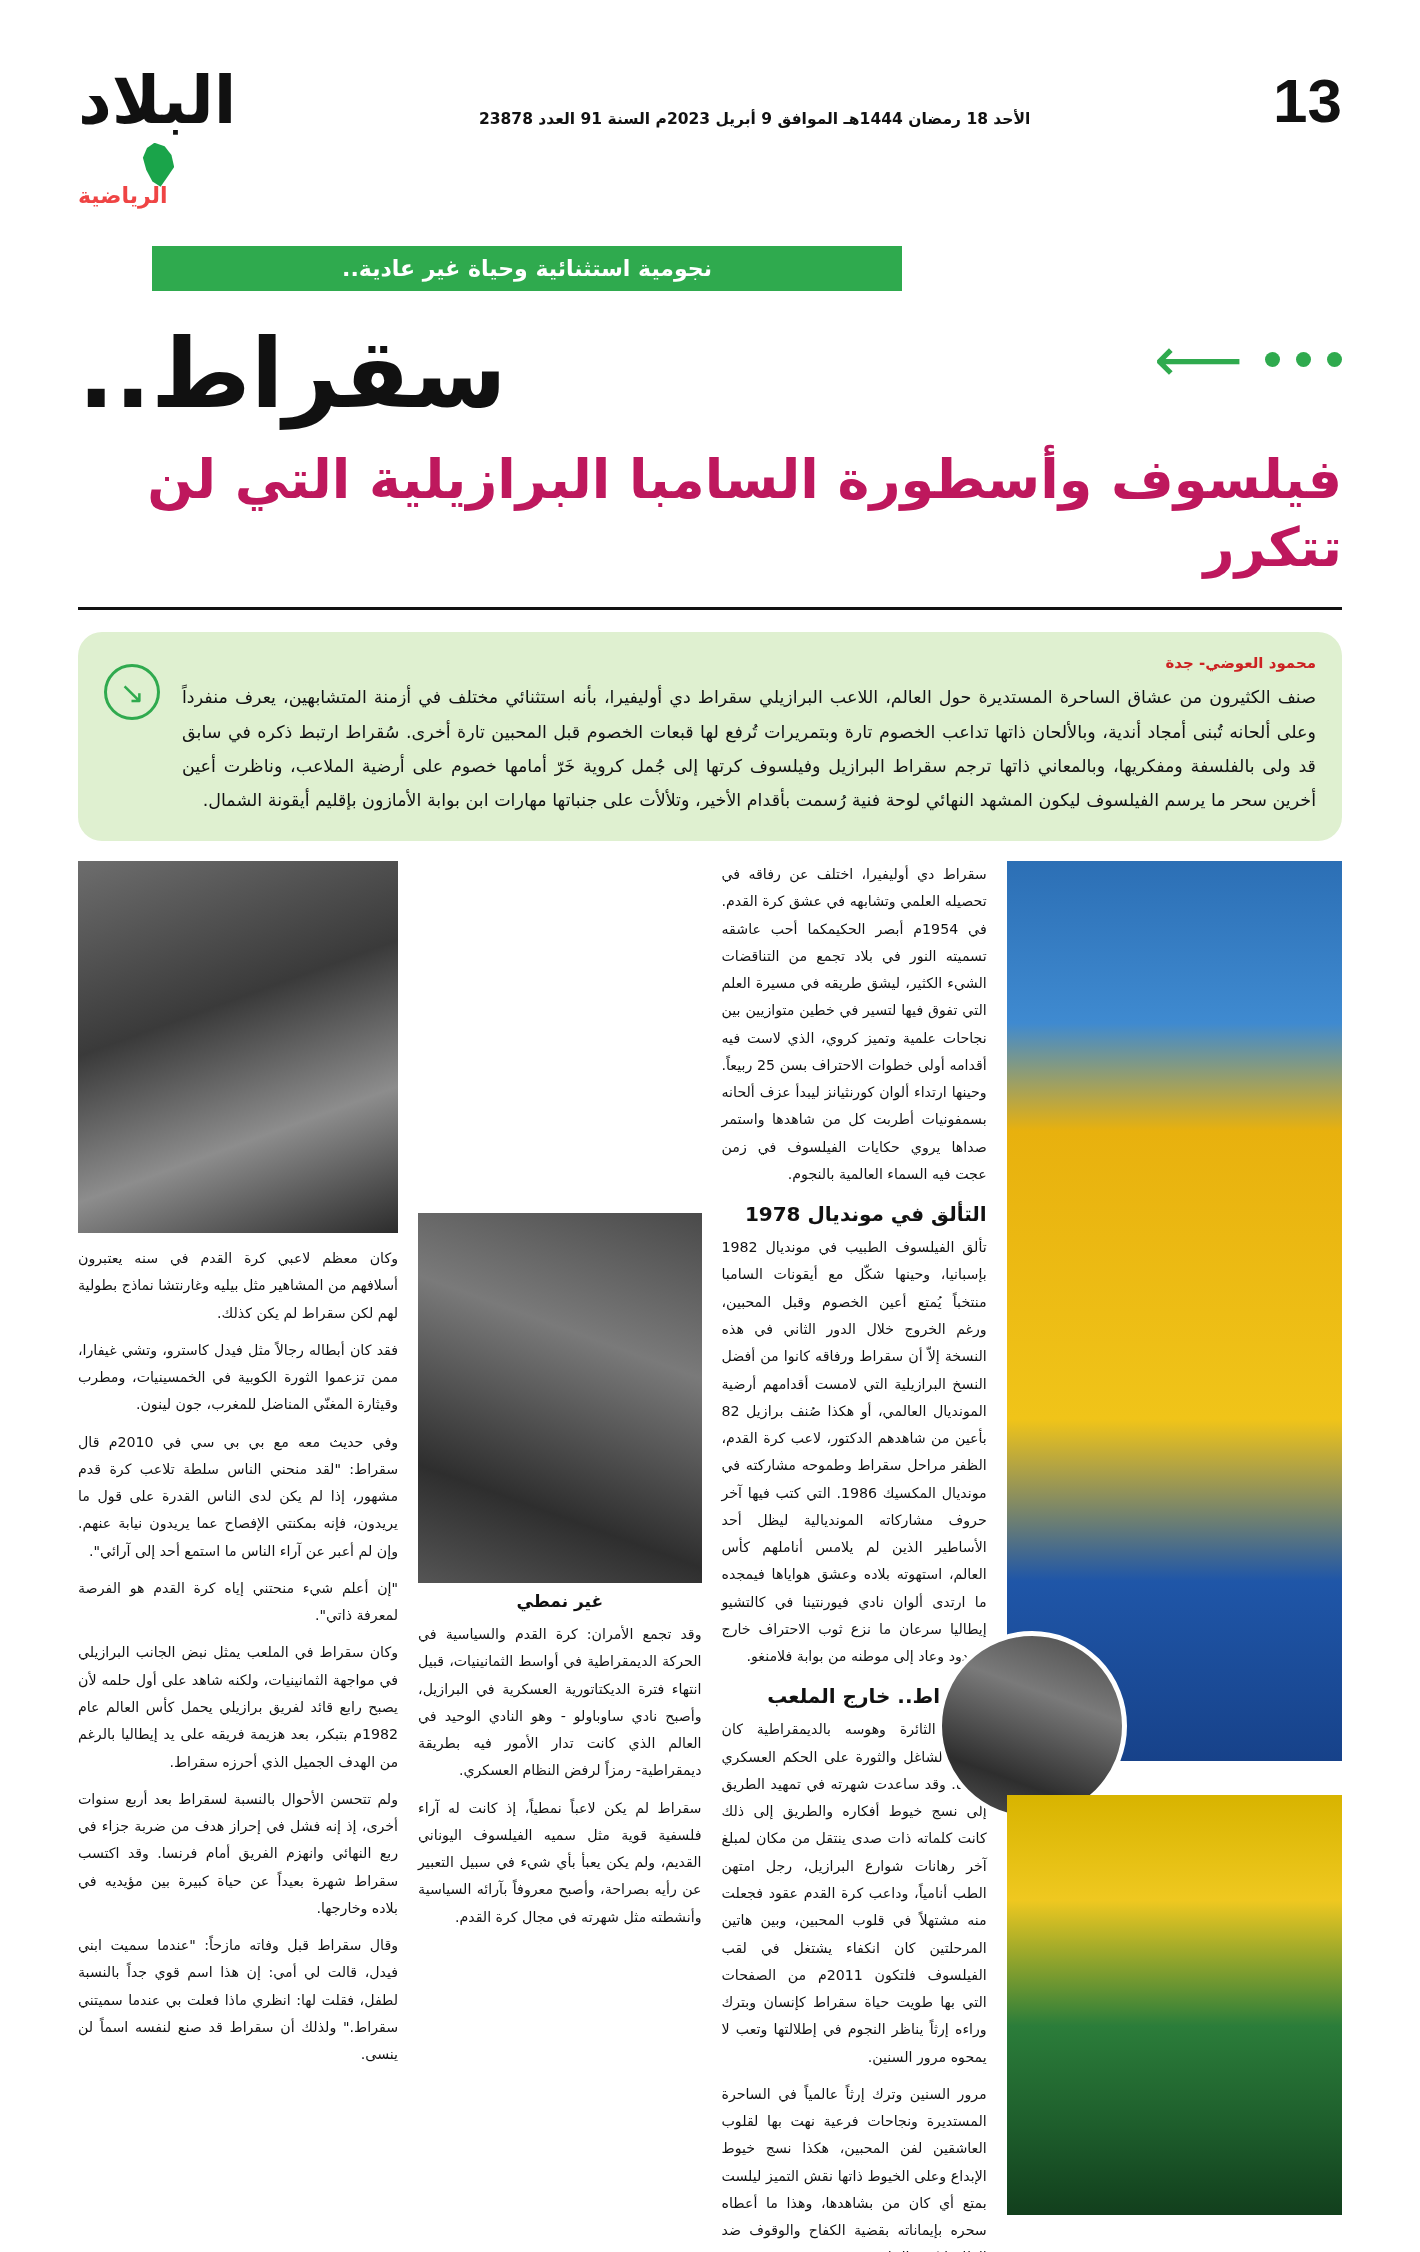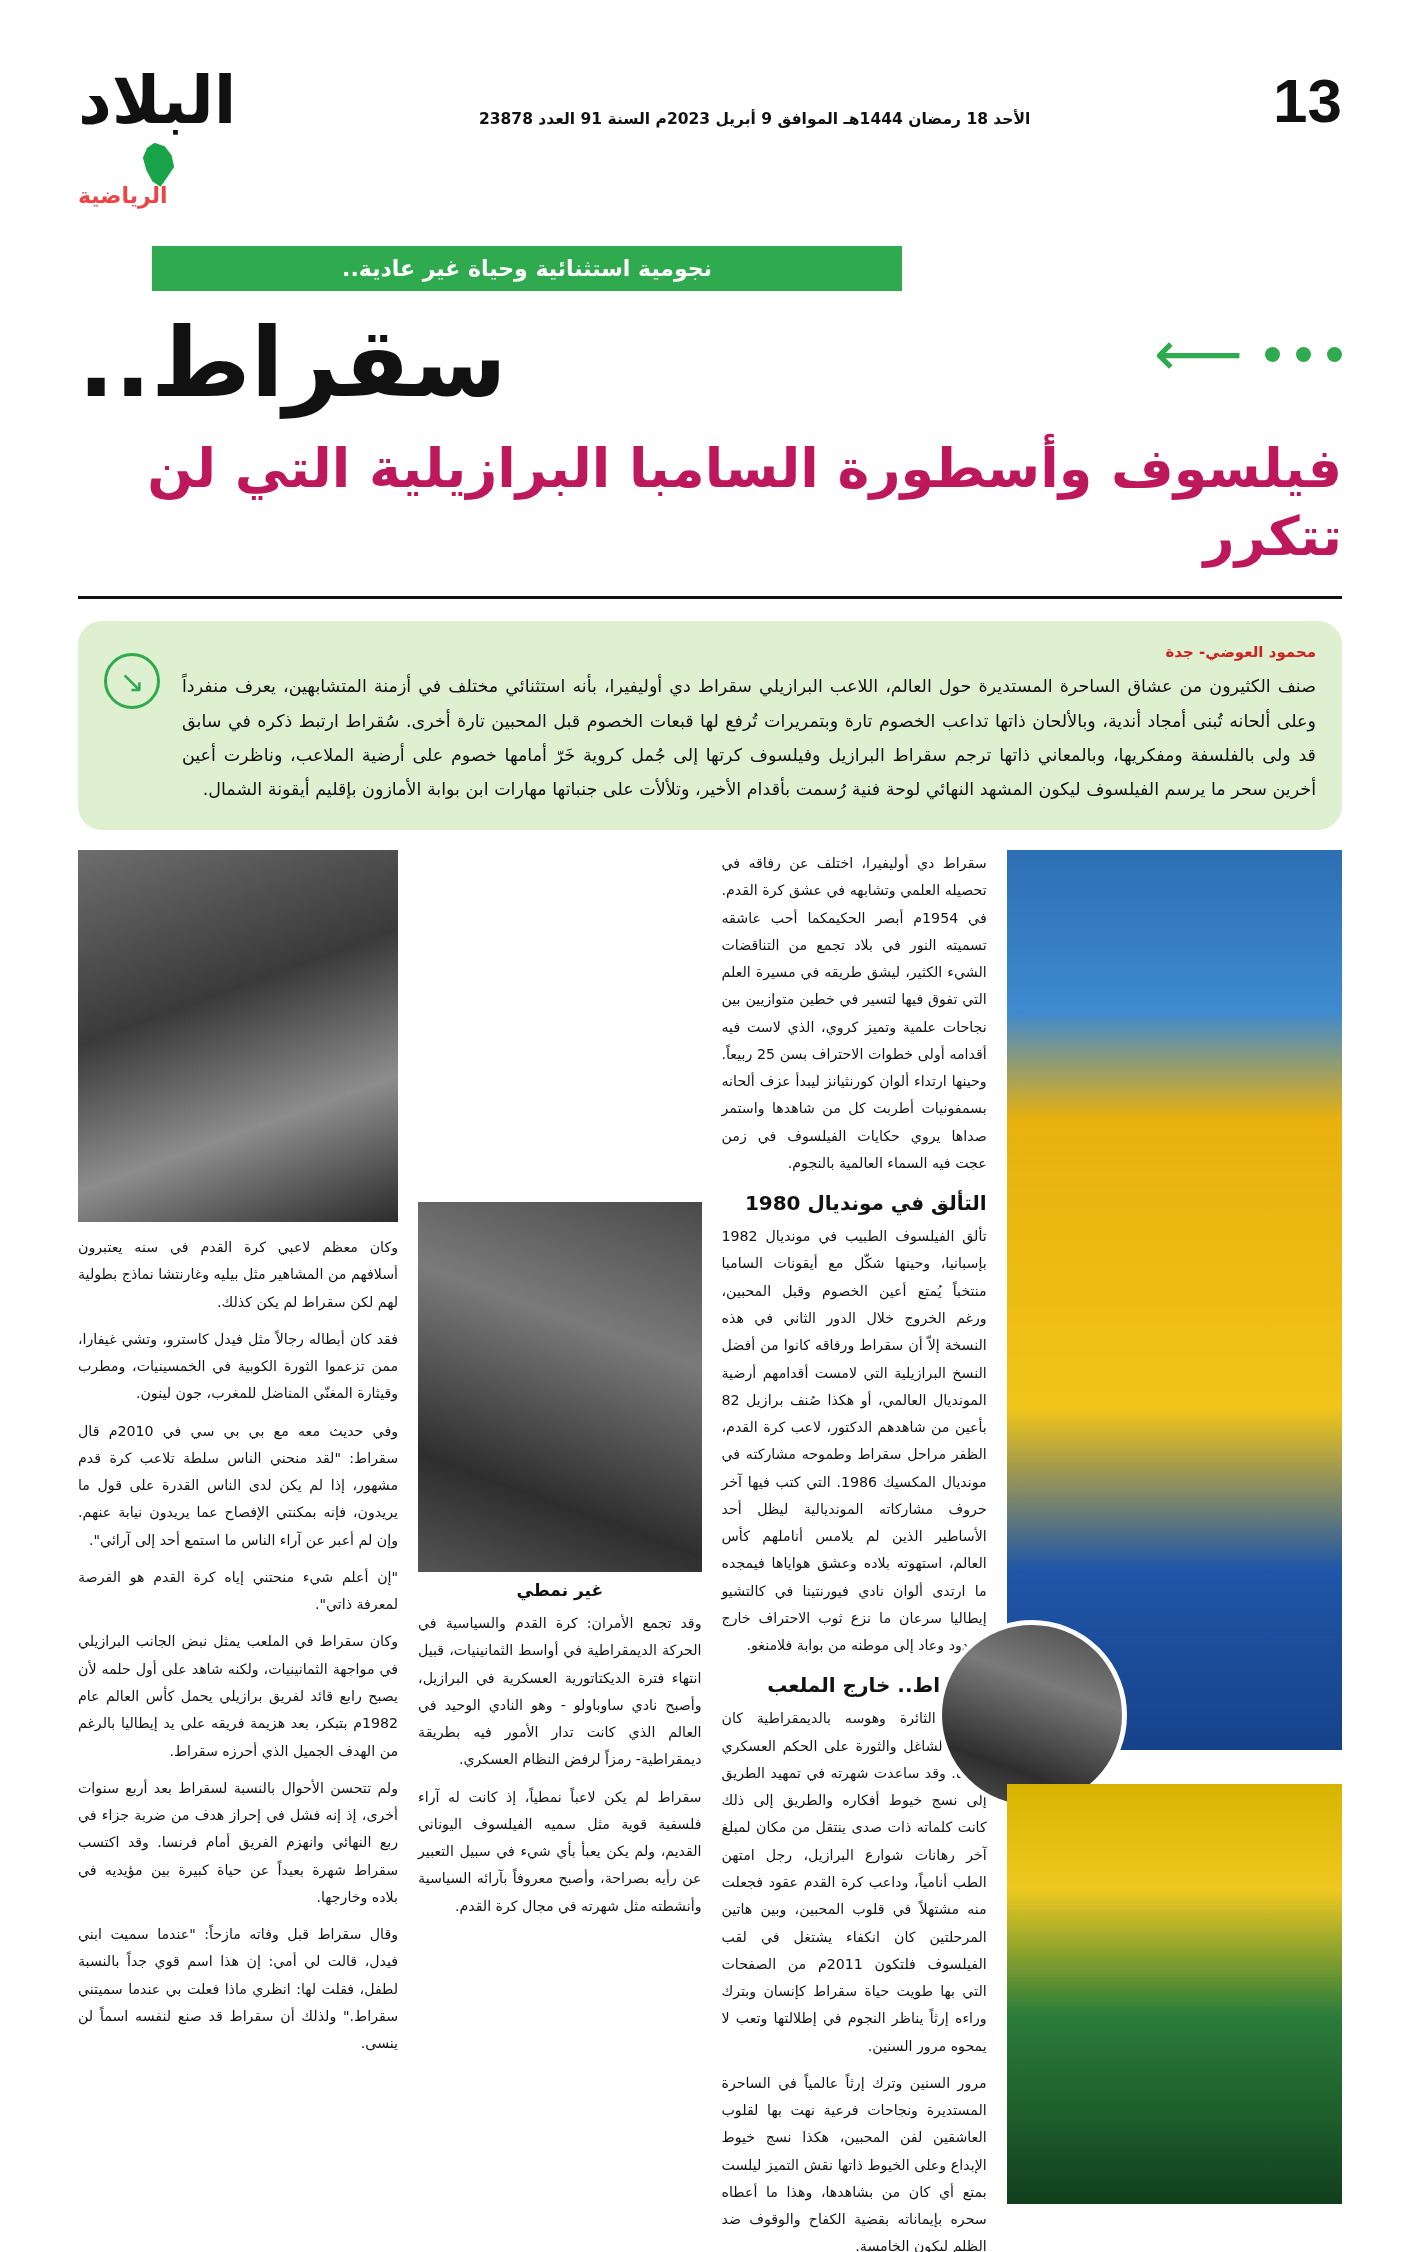--- a/index.html
+++ b/index.html
@@ -30,21 +30,21 @@
 
   
   .kicker { background:#2faa4e; color:#fff; font-size:22px; font-weight:bold;
             text-align:center; padding:10px 18px; margin-top:38px;
             margin-right:440px; margin-left:74px; }
 
   
   .title-row { display:flex; align-items:center; justify-content:space-between;
                margin-top:22px; }
   .main-title { font-size:96px; font-weight:bold; color:#111; line-height:1.05;
-                letter-spacing:-1px; }
+                letter-spacing:-1px;margin-top:11px; }
   .arrow-grp { display:flex; align-items:center; gap:22px; padding-bottom:18px; }
   .arrow-ico { color:#2faa4e; font-size:62px; line-height:1; transform:scaleX(-1); }
   .dots { display:flex; gap:16px; }
   .dots i { width:15px; height:15px; border-radius:50%; background:#2faa4e; display:block; }
   .sub-title { font-size:54px; font-weight:bold; color:#be185d; 
                margin-top:22px; line-height:1.25; }
 
   .rule { height:3px; background:#111; margin:26px 0 0 0; }
 
   
@@ -134,21 +134,21 @@
     <div class="col col-photos">
       <div class="fig-abs">
         <div class="photo ph-socrates" style="height:900px;"></div>
         <div class="inset-circle ph-bw2" style="width:190px;height:190px;left:-70px;bottom:-60px;"></div>
       </div>
       <div class="photo ph-celebrate" style="height:420px;margin-top:34px;"></div>
     </div>
 
     <div class="col col-right">
       <p class="body">سقراط دي أوليفيرا، اختلف عن رفاقه في تحصيله العلمي وتشابهه في عشق كرة القدم. في 1954م أبصر الحكيمكما أحب عاشقه تسميته النور في بلاد تجمع من التناقضات الشيء الكثير، ليشق طريقه في مسيرة العلم التي تفوق فيها لتسير في خطين متوازيين بين نجاحات علمية وتميز كروي، الذي لاست فيه أقدامه أولى خطوات الاحتراف بسن 25 ربيعاً. وحينها ارتداء ألوان كورنثيانز ليبدأ عزف ألحانه بسمفونيات أطربت كل من شاهدها واستمر صداها يروي حكايات الفيلسوف في زمن عجت فيه السماء العالمية بالنجوم.</p>
-      <h3 class="sec">التألق في مونديال 1980</h3>
+      <h3 class="sec">التألق في مونديال 1978</h3>
       <p class="body">تألق الفيلسوف الطبيب في مونديال 1982 بإسبانيا، وحينها شكّل مع أيقونات السامبا منتخباً يُمتع أعين الخصوم وقبل المحبين، ورغم الخروج خلال الدور الثاني في هذه النسخة إلاّ أن سقراط ورفاقه كانوا من أفضل النسخ البرازيلية التي لامست أقدامهم أرضية المونديال العالمي، أو هكذا صُنف برازيل 82 بأعين من شاهدهم الدكتور، لاعب كرة القدم، الظفر مراحل سقراط وطموحه مشاركته في مونديال المكسيك 1986. التي كتب فيها آخر حروف مشاركاته المونديالية ليظل أحد الأساطير الذين لم يلامس أناملهم كأس العالم، استهوته بلاده وعشق هواياها فيمجده ما ارتدى ألوان نادي فيورنتينا في كالتشيو إيطاليا سرعان ما نزع ثوب الاحتراف خارج الحدود وعاد إلى موطنه من بوابة فلامنغو.</p>
       <h3 class="sec">سقراط.. خارج الملعب</h3>
       <p class="body">أفكاره الثائرة وهوسه بالديمقراطية كان شغفه الشاغل والثورة على الحكم العسكري لبلاده. وقد ساعدت شهرته في تمهيد الطريق إلى نسج خيوط أفكاره والطريق إلى ذلك كانت كلماته ذات صدى ينتقل من مكان لمبلغ آخر رهانات شوارع البرازيل، رجل امتهن الطب أنامياً، وداعب كرة القدم عقود فجعلت منه مشتهلاً في قلوب المحبين، وبين هاتين المرحلتين كان انكفاء يشتغل في لقب الفيلسوف فلتكون 2011م من الصفحات التي بها طويت حياة سقراط كإنسان وبترك وراءه إرثاً يناظر النجوم في إطلالتها وتعب لا يمحوه مرور السنين.</p>
       <p class="body">مرور السنين وترك إرثاً عالمياً في الساحرة المستديرة ونجاحات فرعية نهت بها لقلوب العاشقين لفن المحبين، هكذا نسج خيوط الإبداع وعلى الخيوط ذاتها نقش التميز ليلست بمتع أي كان من بشاهدها، وهذا ما أعطاه سحره بإيماناته بقضية الكفاح والوقوف ضد الظلم ليكون الخامسة.</p>
       <p class="body">اتخذ سقراط من أسلوب لاعب التنس السويدي بيورن بورغ نمطاً لمظهره في وضع شريط على رأسه وإطلاق لحيته، وأصبح بذلك رمزاً لجيل من مؤيدي كرة القدم.</p>
     </div>
 
     <div class="col col-mid">
       <div class="photo ph-bw2" style="height:370px;margin-top:352px;"></div>
       <div class="cap">غير نمطي</div>

